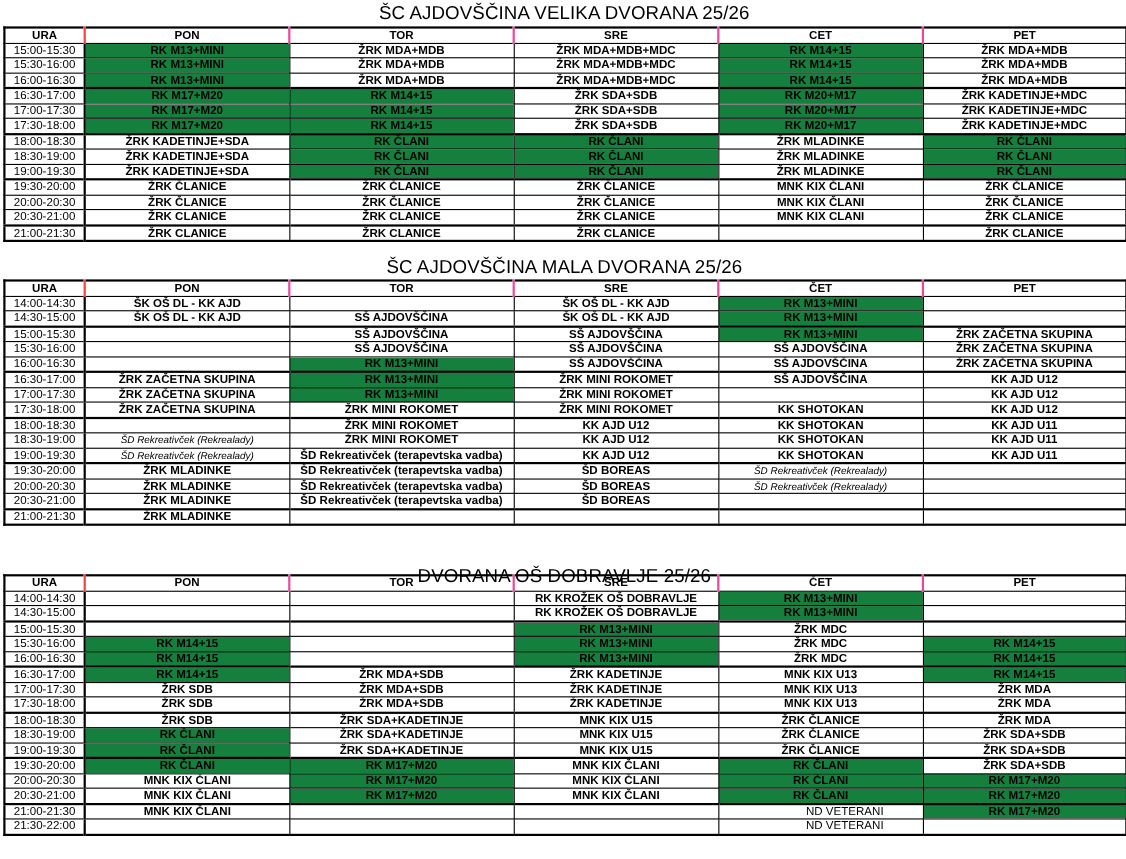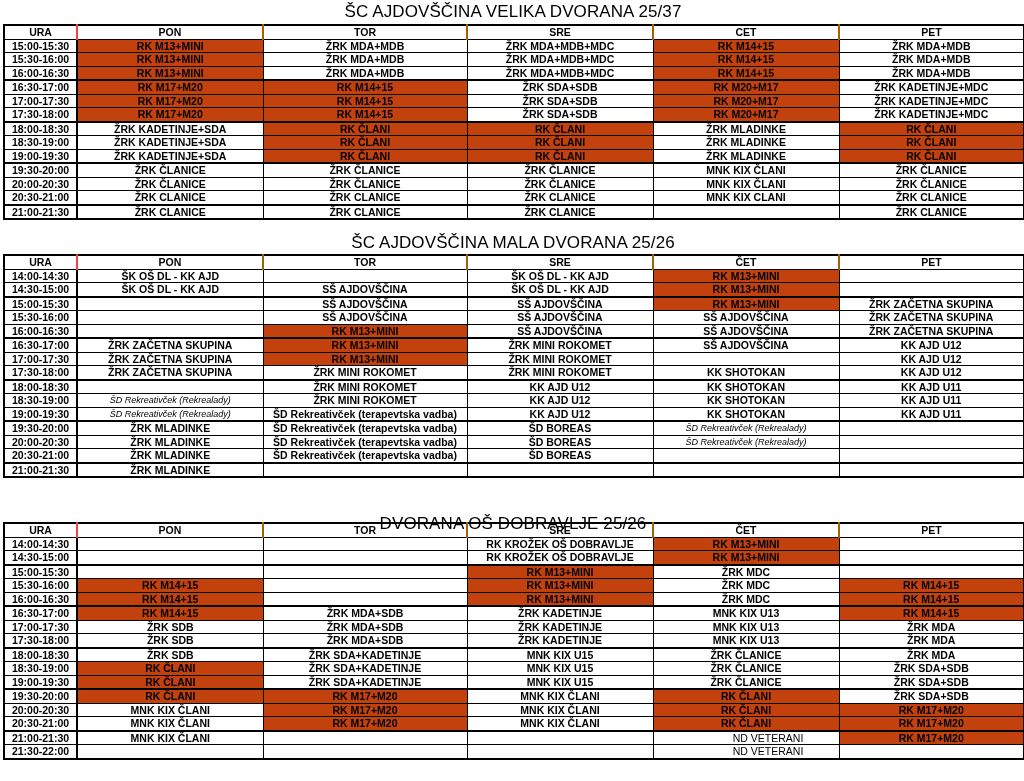--- a/index.html
+++ b/index.html
@@ -24,34 +24,34 @@
   table.sched col.c-sre { width: 186px; }
   table.sched col.c-cet { width: 186px; }
   table.sched col.c-pet { width: 185px; }
   table.sched th, table.sched td {
     border: 1px solid #000; padding: 0; height: 12.5px;
     font-size: 10.5px; line-height: 12px; text-align: center;
     white-space: nowrap; overflow: hidden;
   }
   table.sched th { font-weight: bold; }
   table.sched td { font-weight: bold; }
-  table.sched td.ura { font-weight: bold; font-size: 10.5px; border-right: 2px solid #000; }
+  table.sched td.ura { font-weight: normal; font-size: 10.5px; border-right: 2px solid #000; }
   table.sched th.ura { border-right: 2px solid #ef4444; }
-  table.sched td.day, table.sched th.day { border-left: 2px solid #a16207; }
-  table.sched td.shade { background: #c2410c; }
+  table.sched td.day, table.sched th.day { border-left: 2px solid #ec4899; }
+  table.sched td.shade { background: #15803d; }
   table.sched td.light { font-weight: normal; font-size: 9px; font-style: italic; }
   table.sched td.norm { font-weight: normal; padding-left: 44px; }
   table.sched tr.group-start td { border-top: 2px solid #000; }
 </style>
 </head>
 <body>
 
 <div id="root">
     <div class="section" style="top: 0px;">
-      <div class="title" style="top: 2px;">ŠC AJDOVŠČINA VELIKA DVORANA 25/37</div>
+      <div class="title" style="top: 2px;">ŠC AJDOVŠČINA VELIKA DVORANA 25/26</div>
       <table class="sched" style="top: 24px;">
         <colgroup>
           <col class="c-ura">
           <col class="c-pon">
           <col class="c-tor">
           <col class="c-sre">
           <col class="c-cet">
           <col class="c-pet">
         </colgroup>
         <thead>

